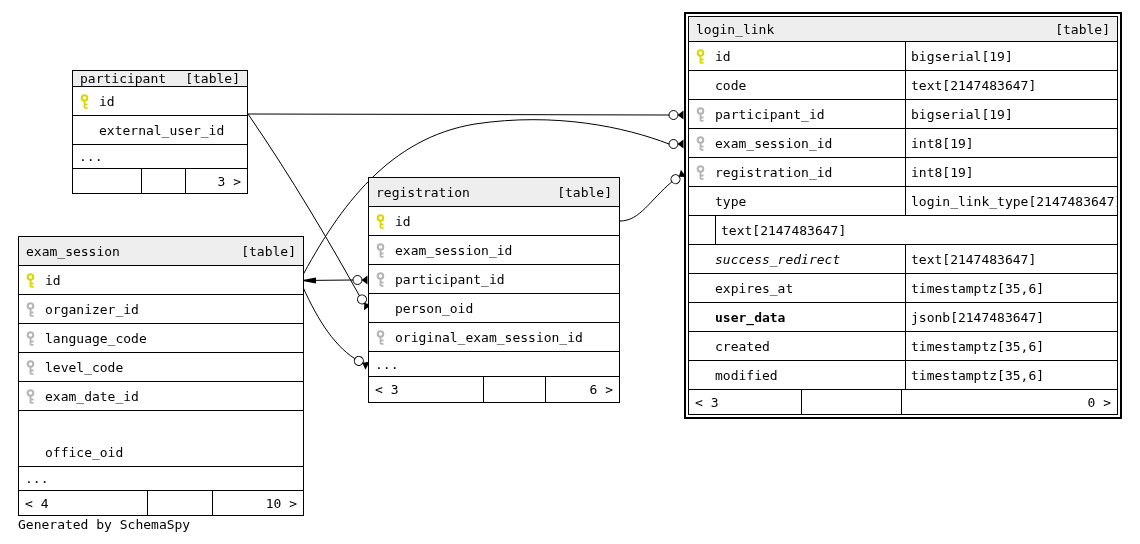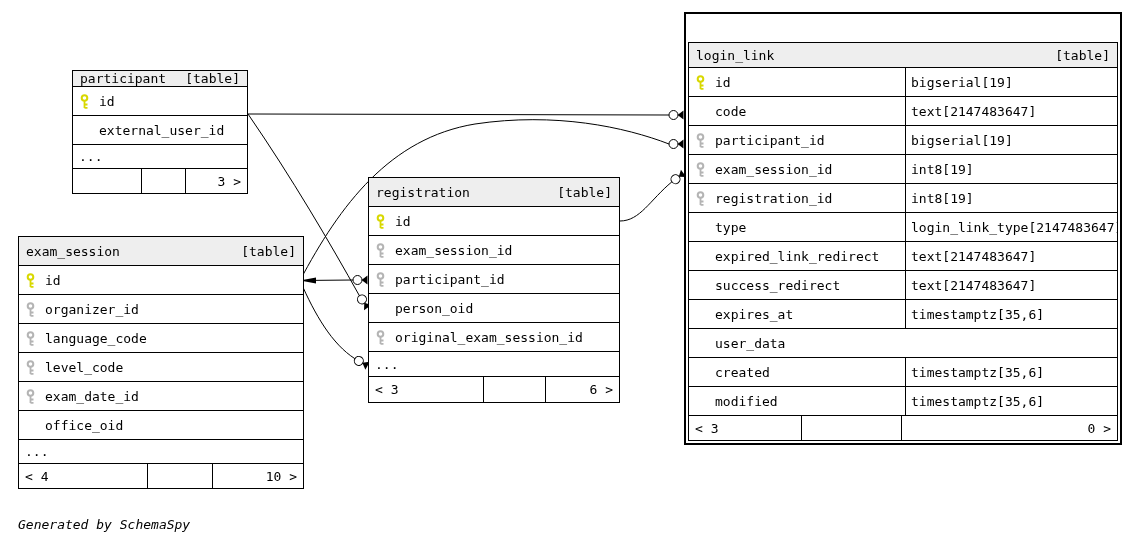--- a/index.html
+++ b/index.html
@@ -42,21 +42,21 @@
   .fcell{display:flex;align-items:center;box-sizing:border-box;border-right:1px solid var(--border);}
   .fcell:last-child{border-right:none;flex:1;justify-content:flex-end;padding-right:6px;}
   .fcell:first-child{padding-left:6px;}
   .typecell{padding-left:5px;border-left:1px solid var(--border);height:100%;display:flex;align-items:center;flex:1;white-space:nowrap;overflow:hidden;}
   .namecell{display:flex;align-items:center;height:100%;}
   .outer-highlight{
     position:absolute;
     border:2px solid var(--border);
     padding:2px;background:#fff;box-sizing:content-box;
   }
-  .generated{position:absolute;left:18px;top:517px;font-style:italic;}
+  .generated{position:absolute;left:18px;top:517px;}
 </style>
 </head>
 <body>
 
 <div id="canvas">
 
   <svg id="rel-layer" width="1140" height="544" viewBox="0 0 1140 544" xmlns="http://www.w3.org/2000/svg">
     <g stroke="#000" stroke-width="1" fill="none">
 
       <g>
@@ -175,21 +175,21 @@
     </div>
     <div class="trow" style="height:29px;">
       <span class="key fk">
           <svg width="11" height="15" viewBox="0 0 11 15">
             <circle cx="5.5" cy="4" r="2.8" fill="none" stroke="currentColor" stroke-width="2"></circle>
             <path d="M5.5 6.8 V14 M5.5 10.5 H8.5 M5.5 13.8 H8.5" stroke="currentColor" stroke-width="1.8" fill="none"></path>
           </svg>
         </span>
       <span>exam_date_id</span>
     </div>
-    <div class="trow" style="height:29px;">
+    <div class="trow" style="height:29px;margin-top:27px;">
       <span class="key"></span>
       <span>office_oid</span>
     </div>
     <div class="ellipsis-row" style="height:24px;">
       <span>...</span>
     </div>
     <div class="tfoot" style="height:24px;">
       <span class="fcell" style="width:129px;">&lt; 4</span>
       <span class="fcell" style="width:65px;"></span>
       <span class="fcell">10 &gt;</span>
@@ -245,21 +245,21 @@
       <span>...</span>
     </div>
     <div class="tfoot" style="height:25px;">
       <span class="fcell" style="width:115px;">&lt; 3</span>
       <span class="fcell" style="width:62px;"></span>
       <span class="fcell">6 &gt;</span>
     </div>
   </div>
 
   <div class="outer-highlight" style="left:684px;top:12px;">
-    <div class="db-table" style="position:static;width:430px;margin-top:26px;">
+    <div class="db-table" style="position:static;width:430px;">
       <div class="thead" style="height:25px;">
         <span>login_link</span>
         <span>[table]</span>
       </div>
       <div class="trow" style="height:29px;padding-left:6px;">
         <span class="key pk">
             <svg width="11" height="15" viewBox="0 0 11 15">
               <circle cx="5.5" cy="4" r="2.8" fill="none" stroke="currentColor" stroke-width="2"></circle>
               <path d="M5.5 6.8 V14 M5.5 10.5 H8.5 M5.5 13.8 H8.5" stroke="currentColor" stroke-width="1.8" fill="none"></path>
             </svg>
@@ -302,36 +302,36 @@
         <span class="namecell" style="flex:0 0 190px;">registration_id</span>
         <span class="typecell">int8[19]</span>
       </div>
       <div class="trow" style="height:29px;padding-left:6px;">
         <span class="key"></span>
         <span class="namecell" style="flex:0 0 190px;">type</span>
         <span class="typecell">login_link_type[2147483647]</span>
       </div>
       <div class="trow" style="height:29px;padding-left:6px;">
         <span class="key"></span>
-        <span class="namecell" style="flex:0 0 190px;">expired_link_redirect</span>
         <span class="typecell">text[2147483647]</span>
       </div>
       <div class="trow" style="height:29px;padding-left:6px;">
         <span class="key"></span>
-        <span class="namecell" style="flex:0 0 190px;">success_redirect</span>
+        <span class="namecell" style="flex:0 0 190px;font-style:italic;">success_redirect</span>
         <span class="typecell">text[2147483647]</span>
       </div>
       <div class="trow" style="height:29px;padding-left:6px;">
         <span class="key"></span>
         <span class="namecell" style="flex:0 0 190px;">expires_at</span>
         <span class="typecell">timestamptz[35,6]</span>
       </div>
       <div class="trow" style="height:29px;padding-left:6px;">
         <span class="key"></span>
-        <span class="namecell" style="flex:0 0 190px;">user_data</span>
+        <span class="namecell" style="flex:0 0 190px;font-weight:bold;">user_data</span>
+        <span class="typecell">jsonb[2147483647]</span>
       </div>
       <div class="trow" style="height:29px;padding-left:6px;justify-content:space-between;">
         <span class="key"></span>
         <span class="namecell" style="flex:0 0 190px;">created</span>
         <span class="typecell">timestamptz[35,6]</span>
       </div>
       <div class="trow" style="height:29px;padding-left:6px;">
         <span class="key"></span>
         <span class="namecell" style="flex:0 0 190px;">modified</span>
         <span class="typecell">timestamptz[35,6]</span>

